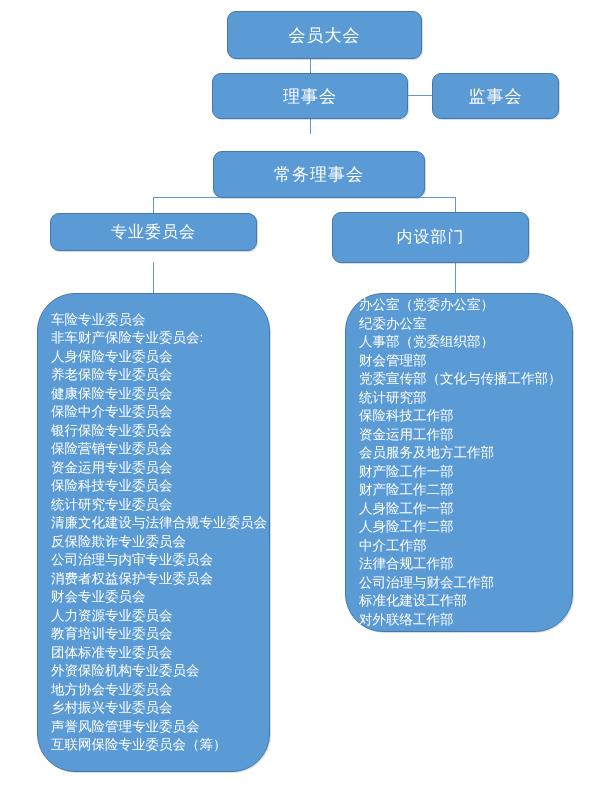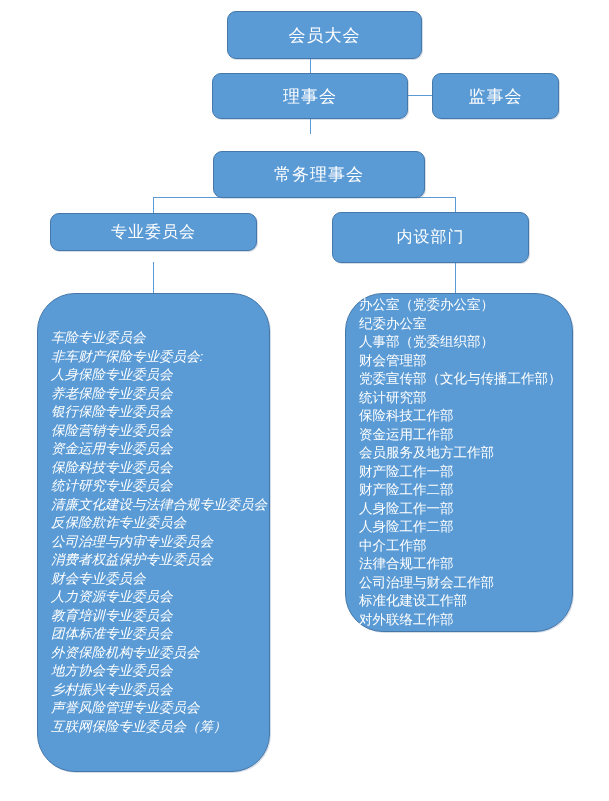--- a/index.html
+++ b/index.html
@@ -52,21 +52,21 @@
     position:absolute;
     background:var(--line);
   }
   
   #n-members    {left:214px;top:11px; width:195px;height:48px;margin-left:13px;}
   #n-board      {left:212px;top:73px; width:196px;height:46px;align-items:center;}
   #n-supervisory{left:432px;top:73px; width:127px;height:46px;}
   #n-standing   {left:213px;top:134px;width:212px;height:47px;margin-top:17px;}
   #n-committees {left:50px; top:213px;width:207px;height:38px;}
   #n-departments{left:332px;top:212px;width:197px;height:51px;}
-  #b-committees {left:37px; top:293px;width:233px;height:479px;font-style:italic;}
+  #b-committees {left:37px; top:293px;width:233px;height:479px;}
   #b-departments{left:345px;top:293px;width:228px;height:339px;}
   
   #c-v1{left:310px;top:59px; width:1.4px;height:14px;}
   #c-h1{left:408px;top:95px; width:24px; height:1.4px;}
   #c-v2{left:310px;top:119px;width:1.4px;height:15px;}
   #c-v3{left:310px;top:181px;width:1.4px;height:17px;}
   #c-h2{left:153px;top:197px;width:303px;height:1.4px;}
   #c-v4{left:153px;top:198px;width:1.4px;height:15px;}
   #c-v5{left:455px;top:198px;width:1.4px;height:14px;}
   #c-v6{left:153px;top:262px;width:1.4px;height:31px;}
@@ -110,20 +110,22 @@
   <div class="node small" id="n-departments">
     <span>内设部门</span>
   </div>
 
   <div class="bigbox" id="b-committees">
     <div class="list">
         <div class="list-line">车险专业委员会</div>
         <div class="list-line">非车财产保险专业委员会:</div>
         <div class="list-line">人身保险专业委员会</div>
         <div class="list-line">养老保险专业委员会</div>
+        <div class="list-line">健康保险专业委员会</div>
+        <div class="list-line">保险中介专业委员会</div>
         <div class="list-line">银行保险专业委员会</div>
         <div class="list-line">保险营销专业委员会</div>
         <div class="list-line">资金运用专业委员会</div>
         <div class="list-line">保险科技专业委员会</div>
         <div class="list-line">统计研究专业委员会</div>
         <div class="list-line">清廉文化建设与法律合规专业委员会</div>
         <div class="list-line">反保险欺诈专业委员会</div>
         <div class="list-line">公司治理与内审专业委员会</div>
         <div class="list-line">消费者权益保护专业委员会</div>
         <div class="list-line">财会专业委员会</div>

